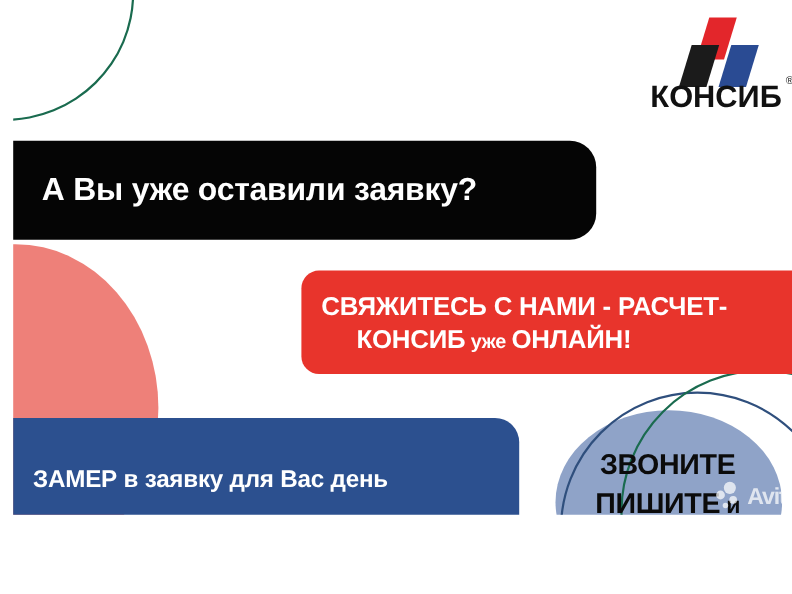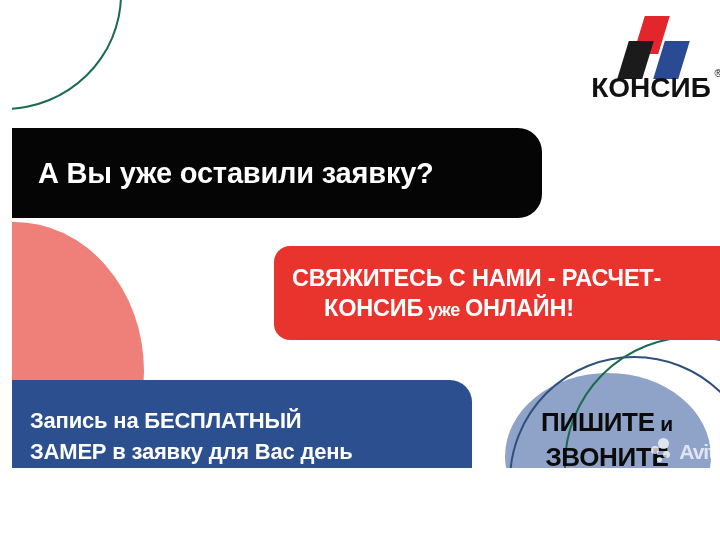--- a/index.html
+++ b/index.html
@@ -270,29 +270,28 @@
   </div>
 
   <div id="red-box">
     <span class="red-line l1">СВЯЖИТЕСЬ С НАМИ - РАСЧЕТ-</span>
     <span class="red-line l2">
       <span>КОНСИБ</span><span class="thin"> уже </span><span>ОНЛАЙН!</span>
     </span>
   </div>
 
   <div id="blue-box">
-    <span class="blue-line">Запись на БЕСПЛАТНЫЙ</span>
     <span class="blue-line">ЗАМЕР в заявку для Вас день</span>
   </div>
 
   <div id="call-text">
+    <div>ЗВОНИТЕ</div>
     <div>
       <span>ПИШИТЕ</span><span class="sm"> и</span>
     </div>
-    <div>ЗВОНИТЕ</div>
   </div>
 
   <div id="avito-wm">
     <span id="avito-dots">
       <i></i>
         <i></i>
         <i></i>
         <i></i>
     </span>
     <span id="avito-word">Avito</span>

